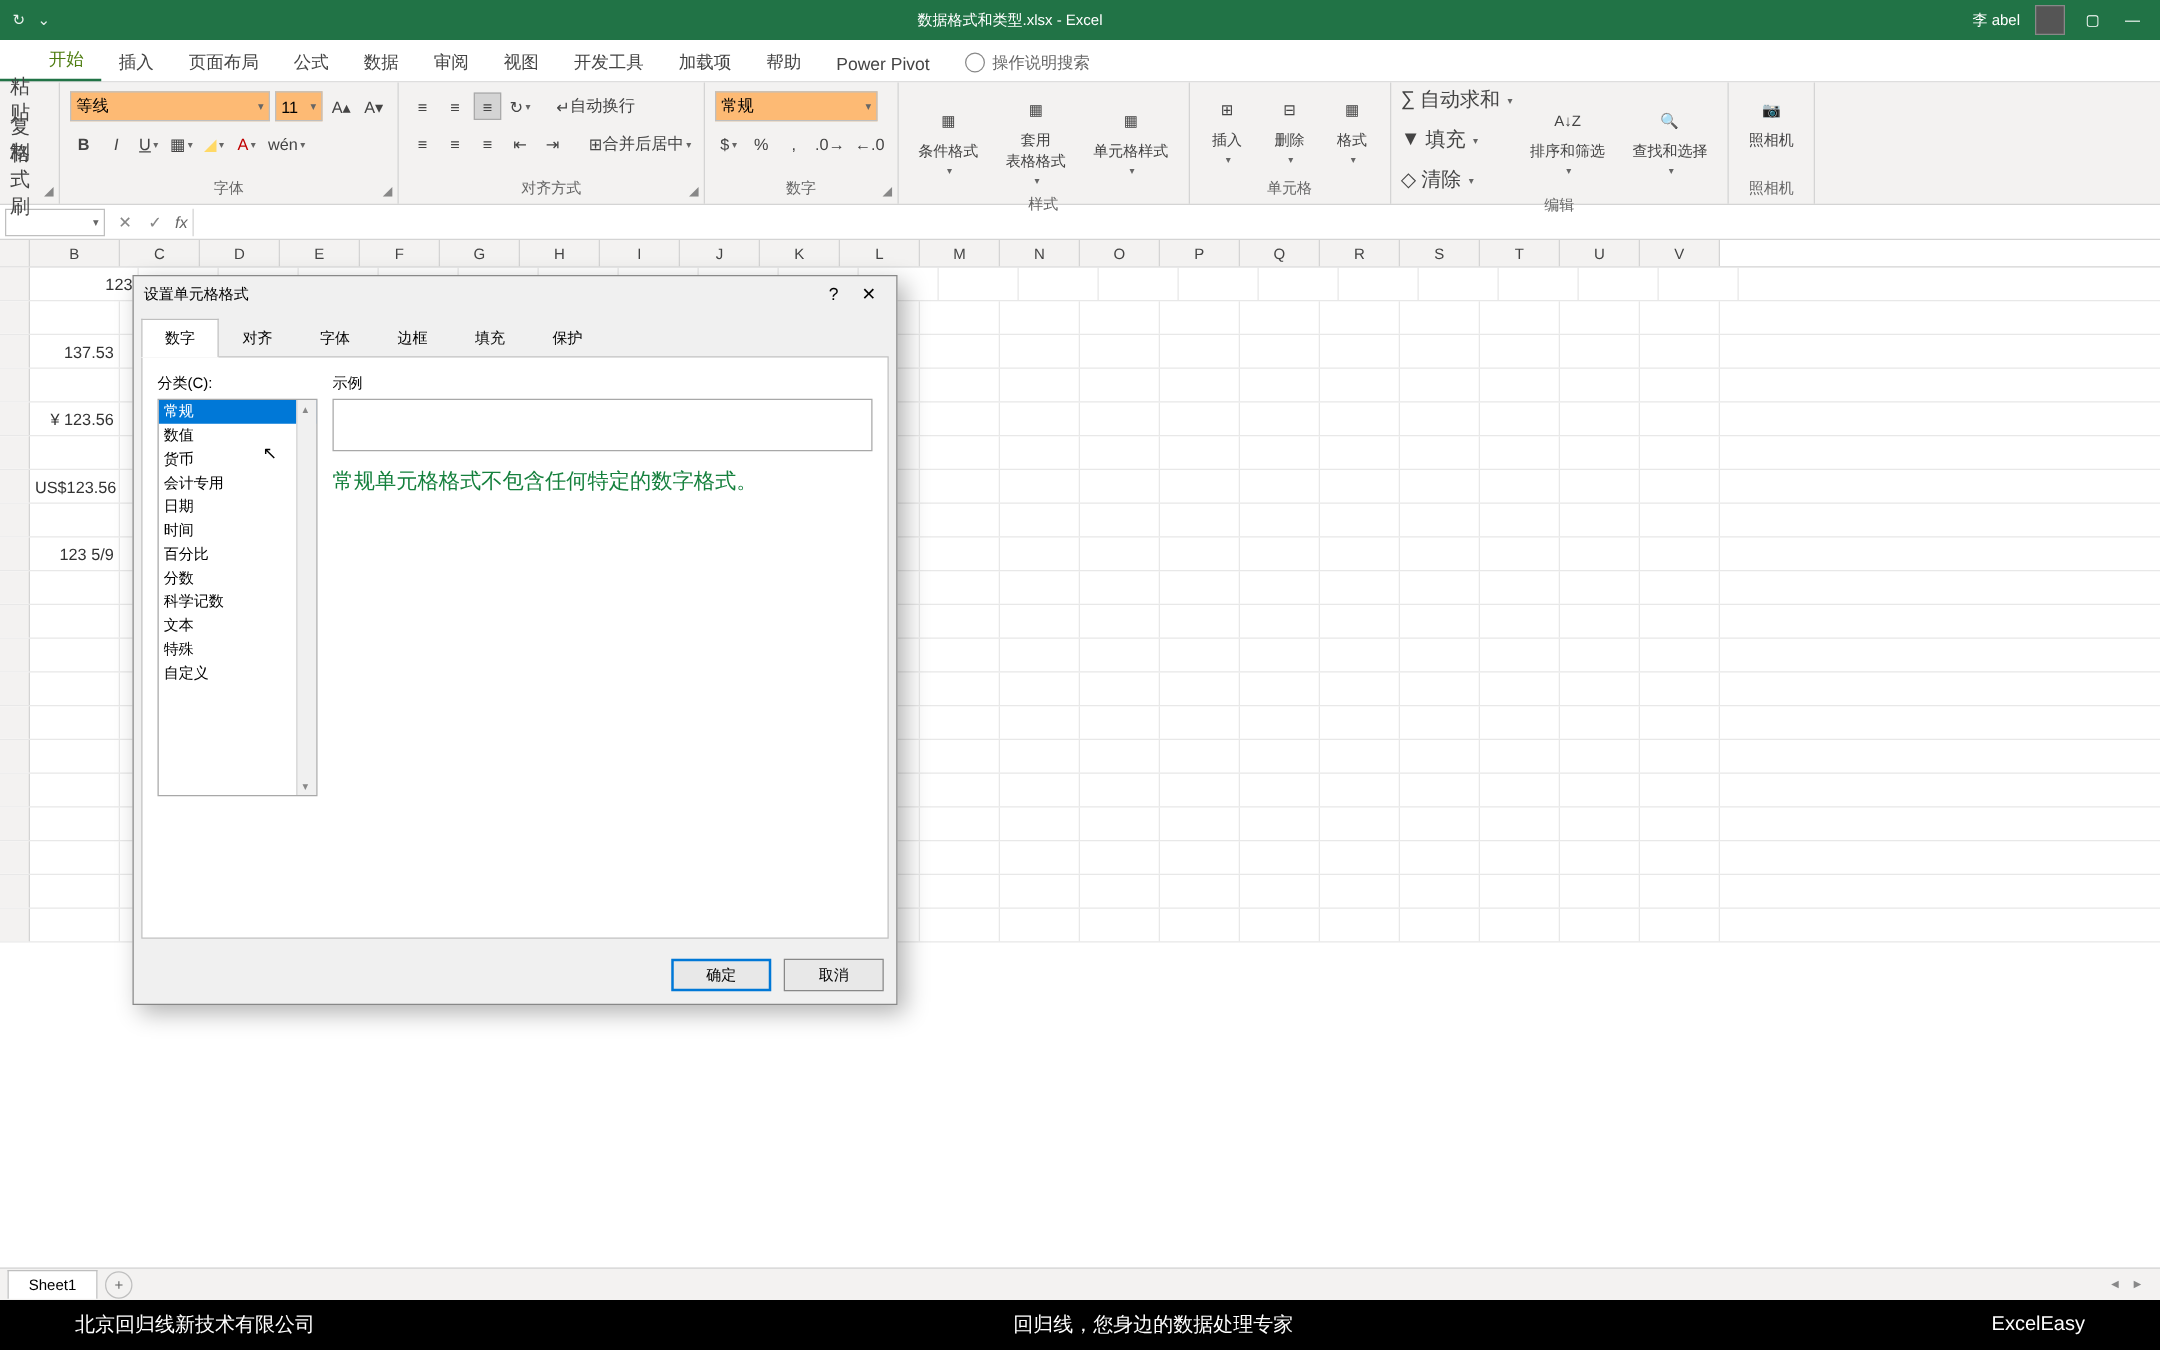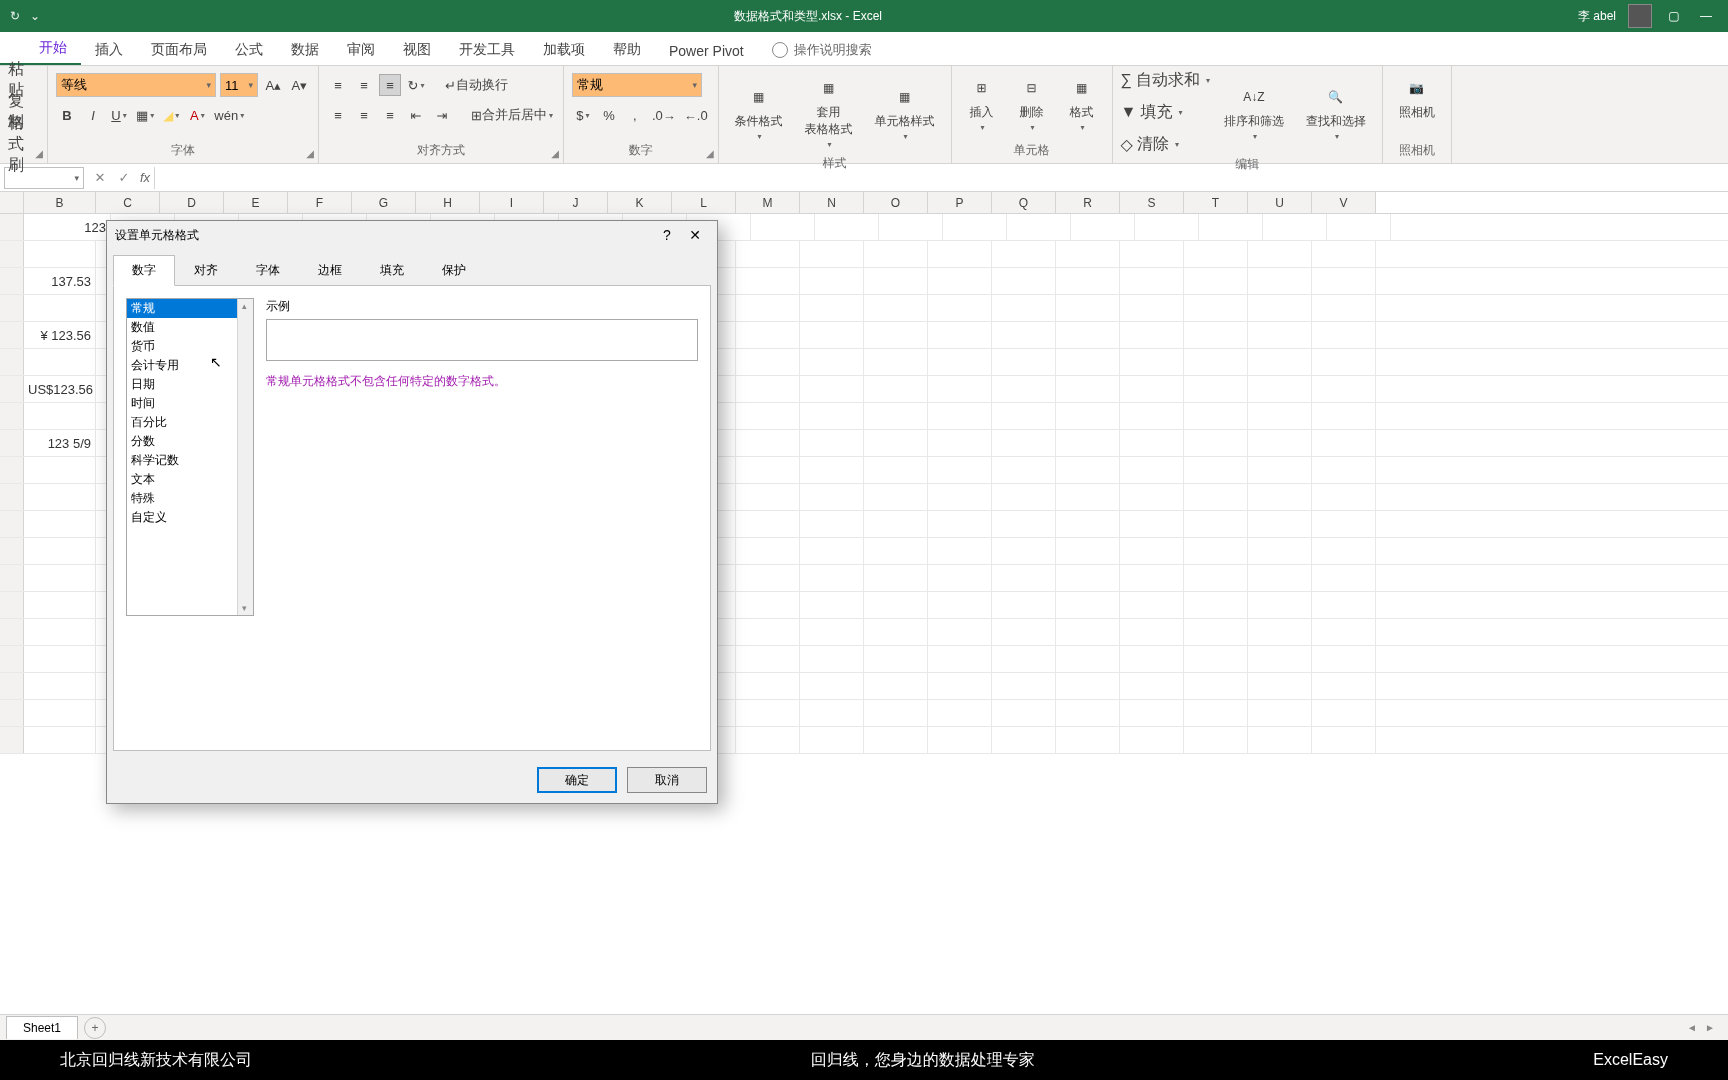--- a/index.html
+++ b/index.html
@@ -10,21 +10,21 @@
 .titlebar .qat { display:flex; gap:10px; padding:0 10px; align-items:center; }
 .titlebar .qat span { opacity:.9; }
 .titlebar .center { flex:1; text-align:center; }
 .titlebar .right { display:flex; align-items:center; gap:12px; padding:0 12px; }
 .titlebar .avatar { width:24px; height:24px; background:#555; border:1px solid #888; }
 .titlebar .winbtn { width:20px; text-align:center; }
 
 
 .ribtabs { height:34px; background:#fff; display:flex; align-items:flex-end; padding-left:0; border-bottom:1px solid #d4d4d4; }
 .ribtabs .tab { padding:6px 14px; font-size:14px; color:#444; cursor:pointer; }
-.ribtabs .tab.active { color:#6d28d9; border-bottom:2px solid #217346;padding-left:39px; }
+.ribtabs .tab.active { color:#4d7c0f; border-bottom:2px solid #217346;padding-left:39px; }
 .ribtabs .tell { display:flex; align-items:center; gap:6px; padding:6px 14px; color:#666; font-size:13px; }
 .ribtabs .bulb { width:16px; height:16px; border:1.5px solid #888; border-radius:50%; position:relative; }
 
 
 .ribbon { height:98px; background:#f3f2f1; border-bottom:1px solid #d4d4d4; display:flex; }
 .group { border-right:1px solid #d4d4d4; padding:4px 8px 2px 8px; display:flex; flex-direction:column; position:relative; }
 .group-row { display:flex; align-items:center; gap:4px; height:30px; }
 .group-label { text-align:center; font-size:12px; color:#666; margin-top:auto; padding:2px 0; }
 .launcher { position:absolute; right:4px; bottom:4px; font-size:10px; color:#888; }
 .btn { display:flex; align-items:center; justify-content:center; min-width:22px; height:22px; font-size:13px; color:#444; cursor:pointer; padding:0 2px; }
@@ -66,21 +66,21 @@
 .catlabel { font-size:12px; margin-bottom:4px; }
 .catlist { width:128px; height:318px; border:1px solid #a8a8a8; background:#fff; overflow:hidden; position:relative; }
 .catlist .sb { position:absolute; right:0; top:0; width:16px; height:100%; background:#f0f0f0; border-left:1px solid #d4d4d4; }
 .catlist .sb::before { content:"▴"; position:absolute; top:2px; left:4px; font-size:9px; color:#888; }
 .catlist .sb::after { content:"▾"; position:absolute; bottom:2px; left:4px; font-size:9px; color:#888; }
 .catitem { padding:1px 4px; font-size:12px; cursor:pointer; }
 .catitem.sel { background:#0078d7; color:#fff; }
 .preview { position:absolute; left:152px; top:12px; right:12px; }
 .prevlabel { font-size:12px; margin-bottom:4px; }
 .prevbox { height:42px; border:1px solid #a8a8a8; background:#fff; margin-bottom:12px; }
-.prevdesc { font-size:12px; color:#a21caf; }
+.prevdesc { font-size:17px; color:#15803d; }
 .dlg-foot { padding:10px; display:flex; justify-content:flex-end; gap:10px; }
 .dbtn { width:80px; height:26px; border:1px solid #888; background:#e8e8e8; font-size:12px; cursor:pointer; display:flex; align-items:center; justify-content:center; }
 .dbtn.primary { border:2px solid #0078d7; background:#e8e8e8; }
 
 
 .sheettabs { height:26px; border-top:1px solid #d4d4d4; display:flex; align-items:center; background:#f3f2f1; }
 .sheettab { padding:4px 16px; font-size:12px; border:1px solid #bfbfbf; background:#fff; border-bottom:none; margin-left:6px; }
 .addsheet { width:22px; height:22px; border:1px solid #bfbfbf; border-radius:50%; margin-left:6px; text-align:center; line-height:20px; font-size:12px; color:#666; }
 .sheettabs .scroll { margin-left:auto; display:flex; gap:2px; padding-right:10px; }
 .sheettabs .scroll span { width:16px; text-align:center; font-size:10px; color:#888; }
@@ -810,20 +810,21 @@
   </div>
   <div class="dlg-tabs">
     <div class="dlg-tab active">数字</div>
     <div class="dlg-tab">对齐</div>
     <div class="dlg-tab">字体</div>
     <div class="dlg-tab">边框</div>
     <div class="dlg-tab">填充</div>
     <div class="dlg-tab">保护</div>
   </div>
   <div class="dlg-panel">
+    <div class="catlabel">分类(C):</div>
     <div class="catlist">
       <div class="catitem sel">常规</div>
       <div class="catitem">数值</div>
       <div class="catitem">货币</div>
       <div class="catitem">会计专用</div>
       <div class="catitem">日期</div>
       <div class="catitem">时间</div>
       <div class="catitem">百分比</div>
       <div class="catitem">分数</div>
       <div class="catitem">科学记数</div>

